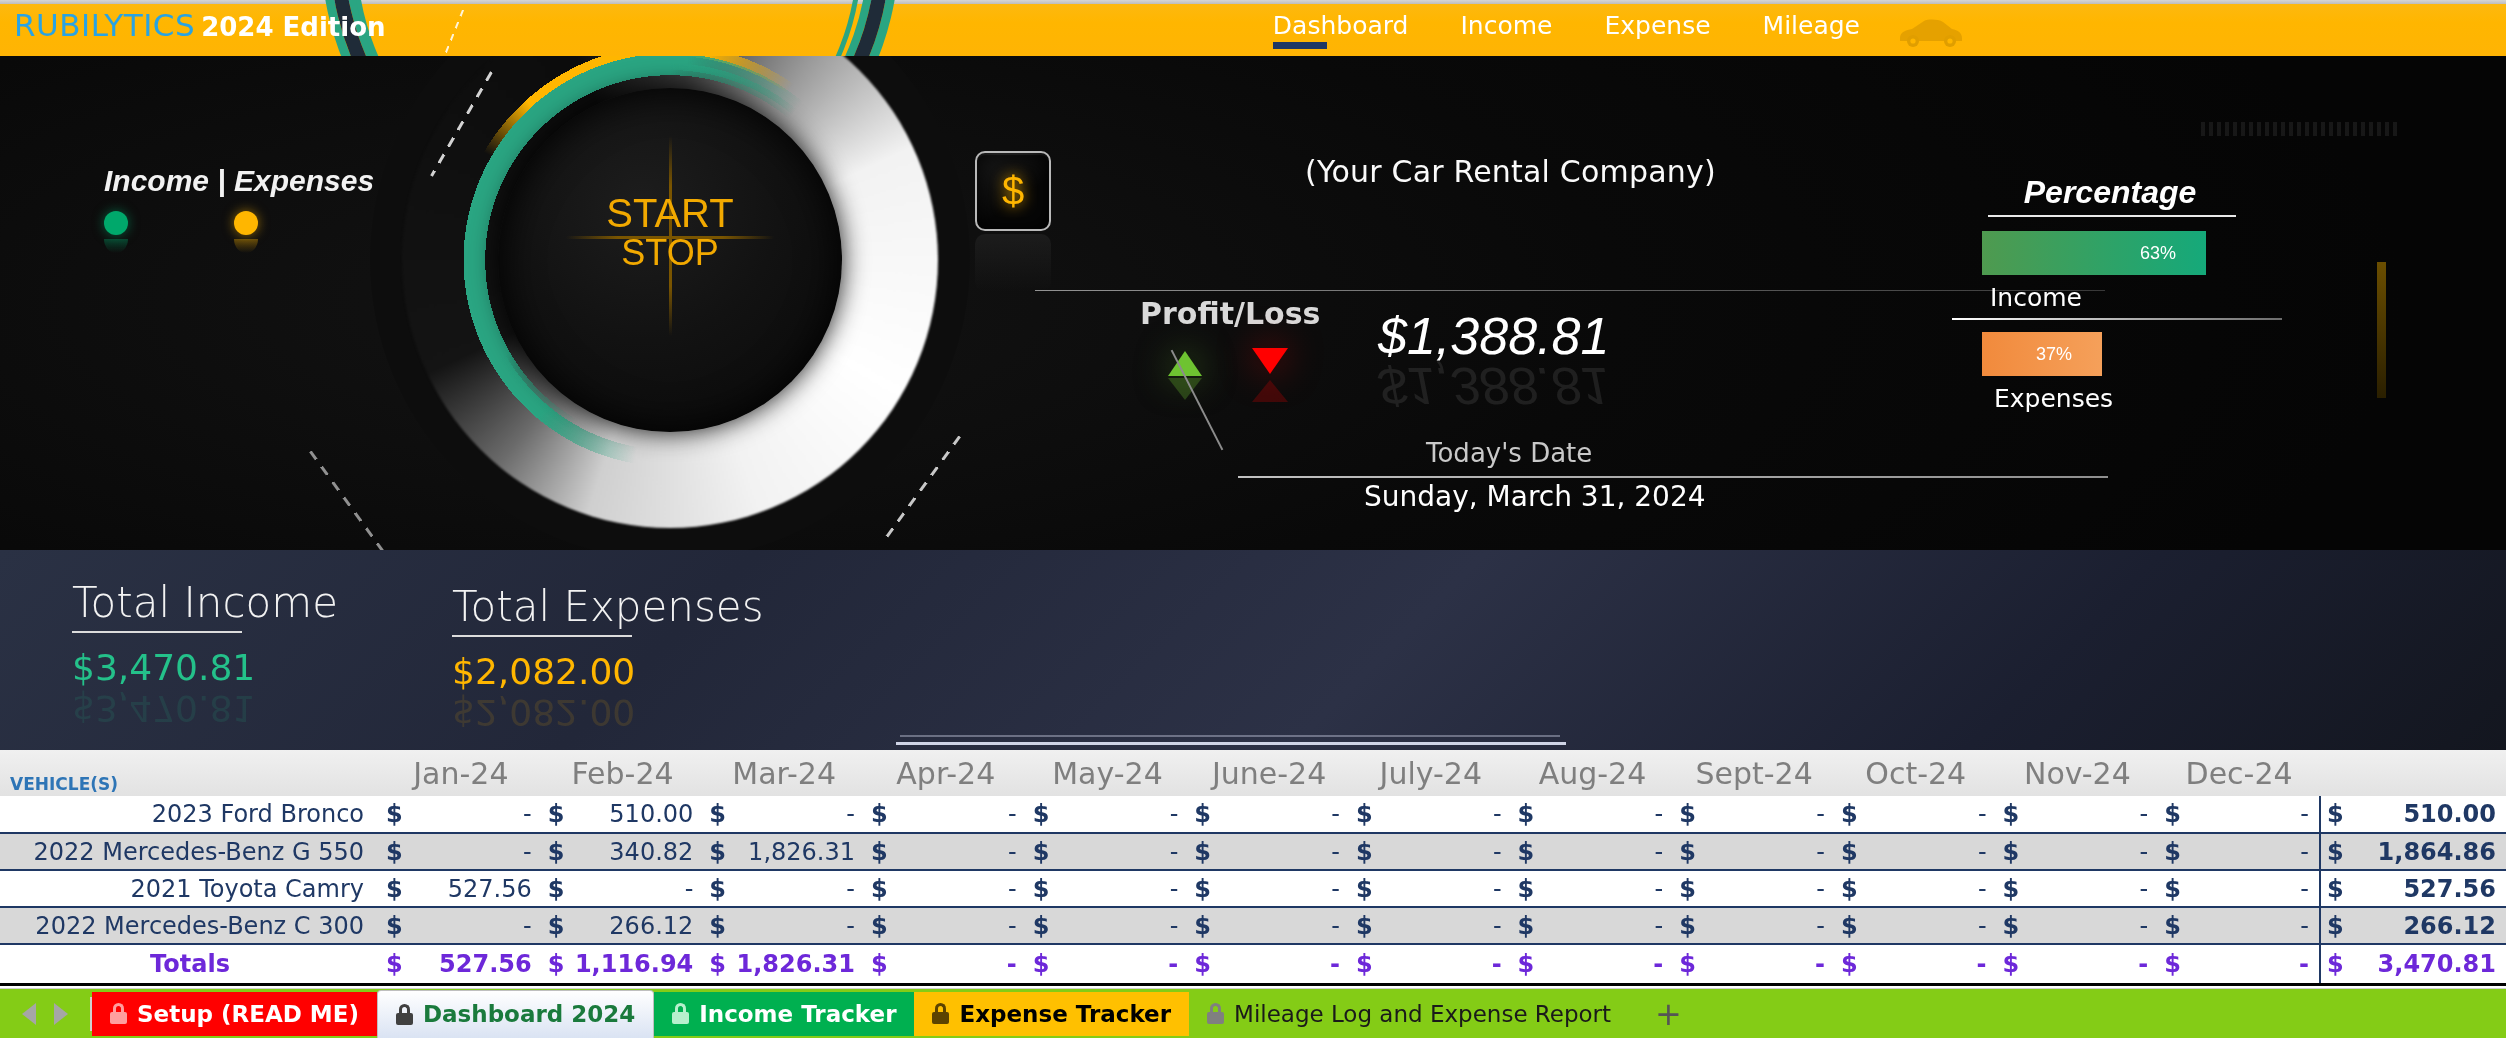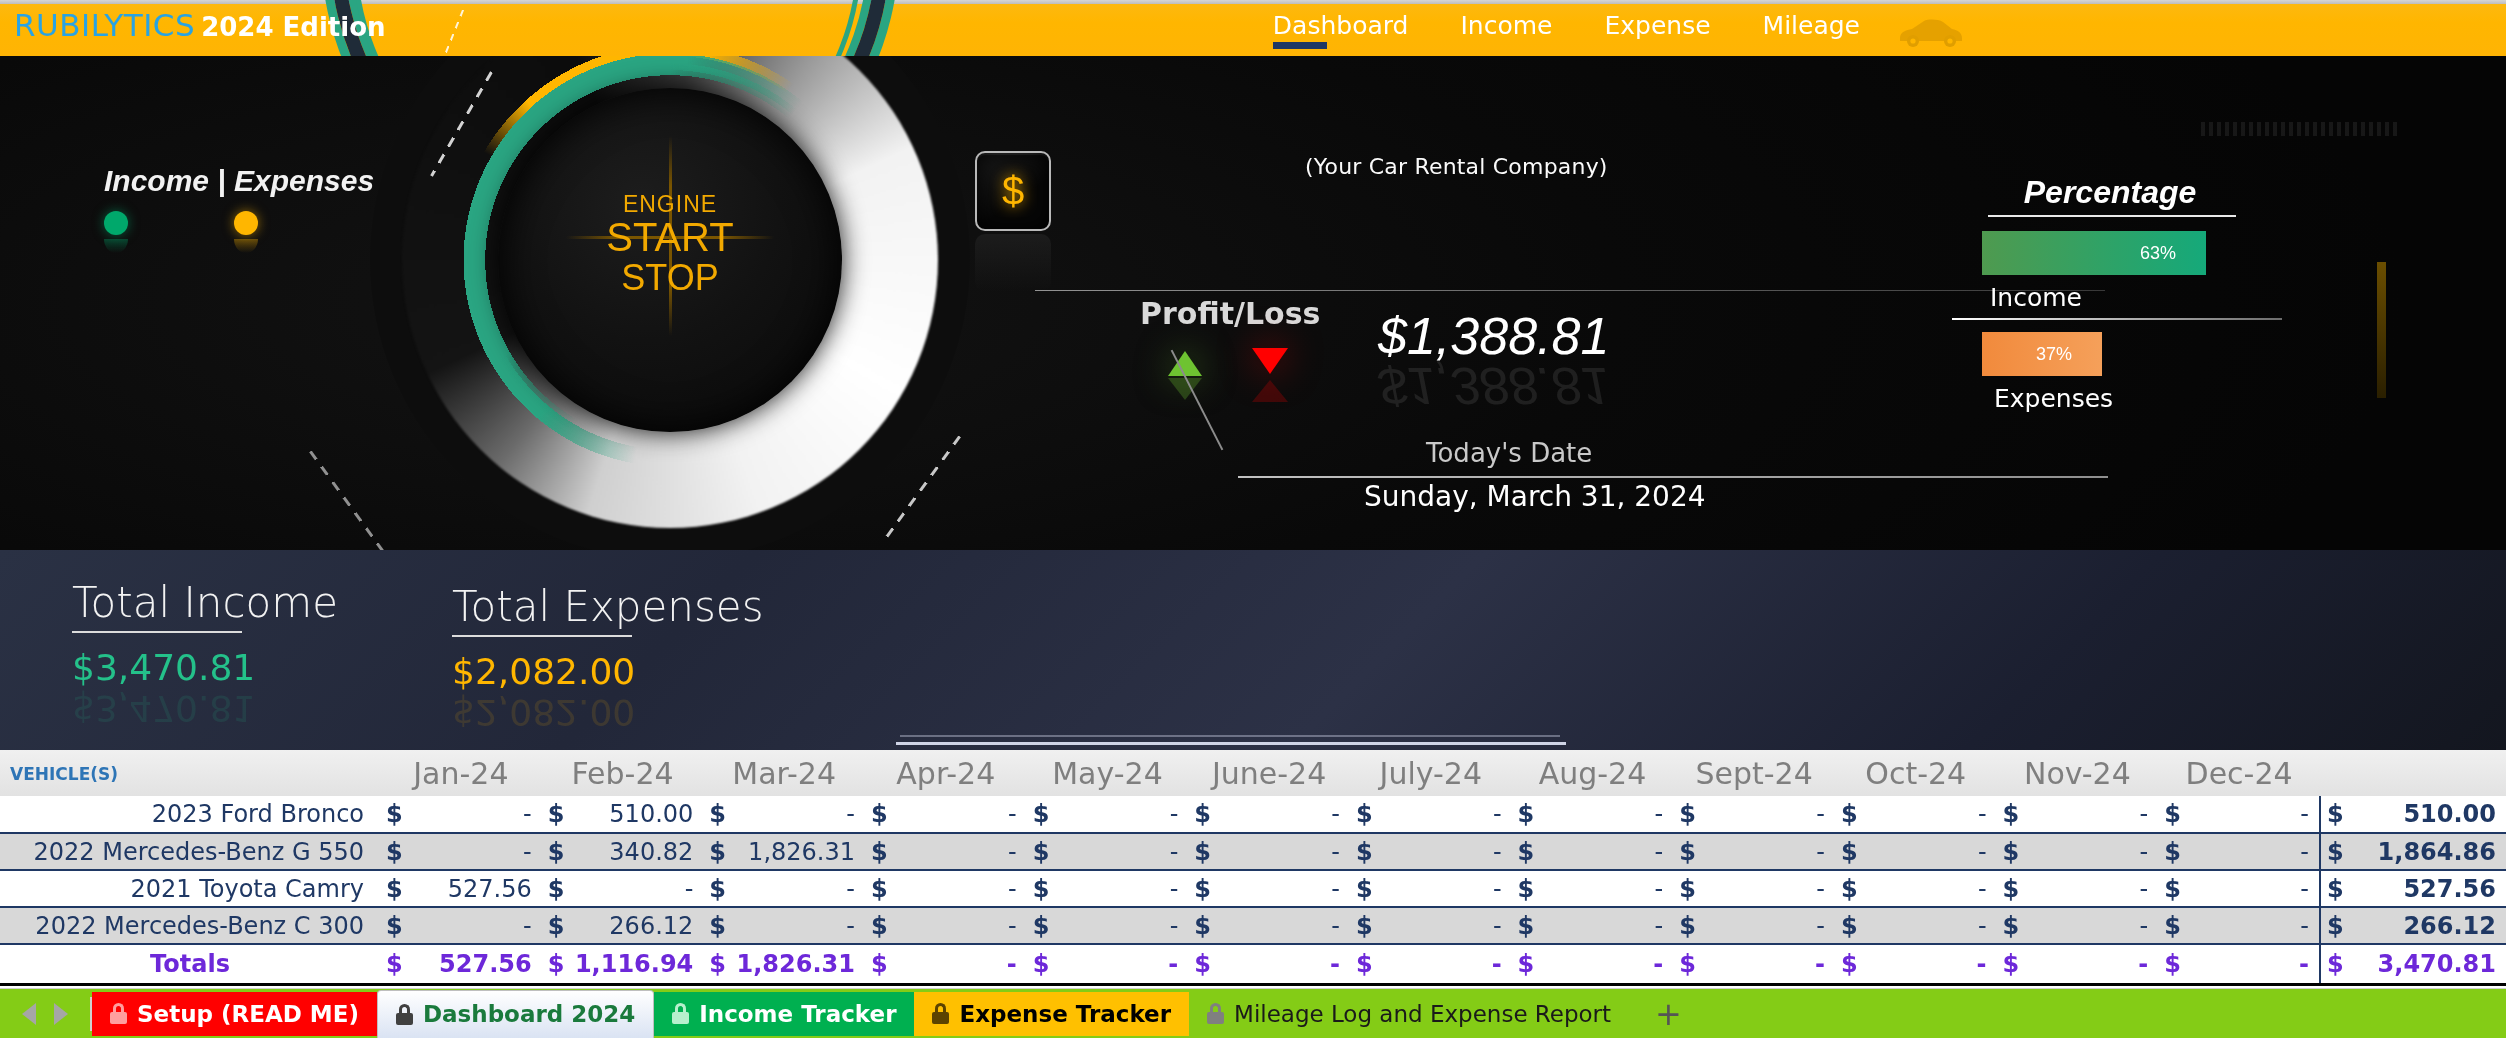--- a/index.html
+++ b/index.html
@@ -174,21 +174,21 @@
     box-shadow: inset 0 0 22px #000, inset 0 2px 1px rgba(255,255,255,.15);
     display:flex; align-items:center; justify-content:center;
   }
   .dollar-key span{ color:#ffb600; font-size:40px; text-shadow:0 0 14px rgba(255,182,0,.9); }
   .dollar-key-refl{
     position:absolute; left:975px; top:178px; width:76px; height:58px; border-radius:10px;
     background:linear-gradient(180deg,rgba(35,35,35,.65),rgba(0,0,0,0));
   }
 
   .company-name{
-    position:absolute; left:1305px; top:98px; font-size:22px; color:#fafafa;
+    position:absolute; left:1305px; top:98px; font-size:30px; color:#fafafa;
     font-family:"DejaVu Sans", sans-serif; letter-spacing:.2px;
   }
 
   .pl-wrap{ position:absolute; left:1140px; top:240px; }
   .pl-label{ font-size:30px; font-weight:700; color:#d9d9d9; font-family:"DejaVu Sans", sans-serif; }
   .arrow-up{
     position:absolute; left:28px; top:55px; width:0;height:0;
     border-left:17px solid transparent; border-right:17px solid transparent;
     border-bottom:25px solid #6ec331;
     filter: drop-shadow(0 0 18px rgba(110,195,49,.55));
@@ -287,21 +287,21 @@
   }
   table.grid{ border-collapse:collapse; width:2506px; table-layout:fixed; }
   table.grid th, table.grid td{ padding:0; }
   .hdr-row th{
     height:46px; background:linear-gradient(180deg,#f0f0f0,#e2e2e2);
     color:#7f7f7f; font-size:30px; font-weight:400; text-align:center;
     font-family:"DejaVu Sans", sans-serif; vertical-align:middle;
   }
   .hdr-row th.vcol{
     text-align:left; padding-left:10px; color:#2e75b6; font-size:17px; font-weight:600;
-    vertical-align:bottom; padding-bottom:12px;
+    vertical-align:bottom; padding-bottom:2px;
   }
   .r-row td{ height:37px; font-size:24px; color:#1f3864; font-family:"DejaVu Sans", sans-serif; }
   .r-row.odd td{ background:#ffffff; }
   .r-row.even td{ background:#d8d8d8; }
   .r-row td.name{ text-align:right; padding-right:16px; }
   .cell-money{ display:flex; align-items:center; justify-content:space-between; padding:0 10px 0 6px; }
   .cell-money .sym{ font-weight:700; }
   .cell-money .num{ }
   td.tot-col{ border-left:2px solid #1f3864; font-weight:700; }
   .r-row.even td{ border-top:2px solid #1f3864; border-bottom:2px solid #1f3864; }
@@ -396,21 +396,20 @@
       <div class="gring g-white"></div>
       <div class="gring g-amber"></div>
       <div class="gring g-teal"></div>
       <div class="gring g-teal2"></div>
       <div class="gring g-amber2"></div>
       <div class="gring g-teal3"></div>
       <div class="gring g-core"></div>
       <div class="crosshair-h"></div>
       <div class="crosshair-v"></div>
       <div class="engine-text">
-        <div class="e1">ENGINE</div>
         <div class="e2">START</div>
         <div class="e3">STOP</div>
       </div>
     </div>
 
     <div class="dashline1"></div>
     <div class="dashline2"></div>
     <div class="dashline3"></div>
 
     <div class="legend-title">Income | Expenses</div>

